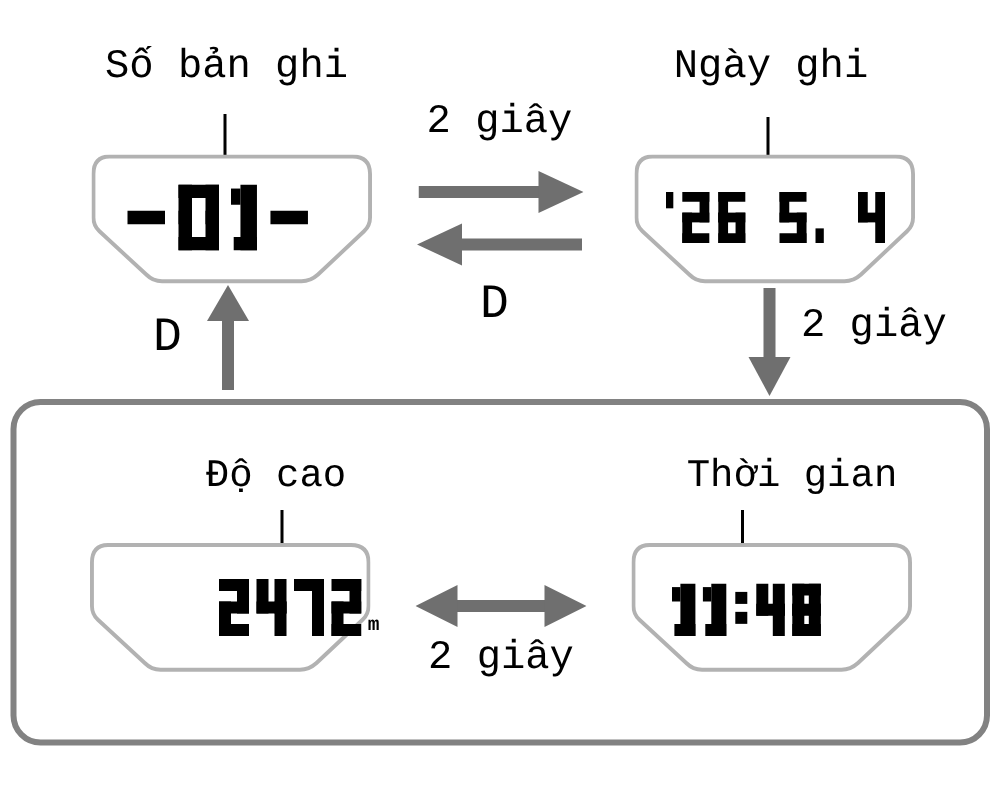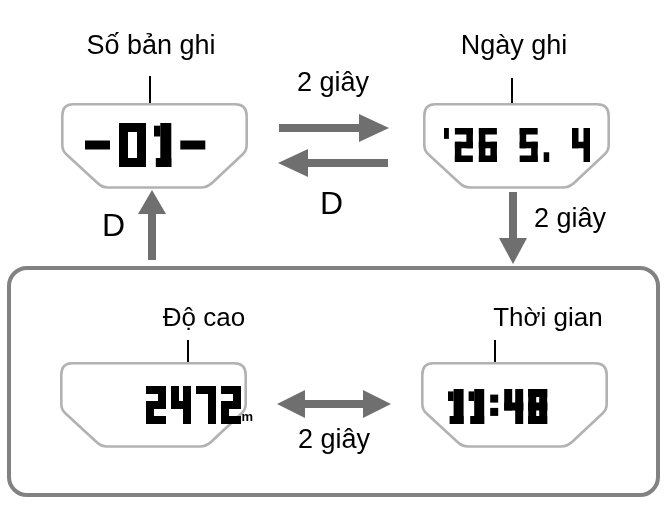--- a/index.html
+++ b/index.html
@@ -4,26 +4,26 @@
 <style>
   :root{
     --arrow:#6f6f6f;
     --outline:#b2b2b2;
     --box:#828282;
     --ink:#000000;
   }
   html,body{margin:0;padding:0;background:#ffffff;}
   .stage{
     position:relative;width:667px;height:529px;background:#ffffff;
-    font-family:Liberation Sans, sans-serif;color:var(--ink);
+    font-family:Liberation Mono, monospace;color:var(--ink);
     overflow:hidden;
   }
   .lbl{position:absolute;white-space:nowrap;line-height:1.25;font-size:27px;color:var(--ink);}
   .lbl.center{transform:translateX(-50%);}
-  .lbl.small{font-size:26px;margin-left:20px;}
+  .lbl.small{font-size:26px;}
   .lbl.btn{font-size:32px;}
   .pointer-line{position:absolute;width:2px;background:#000;}
   .display{position:absolute;width:187px;height:87px;}
   .display svg.outline{position:absolute;left:0;top:0;}
   .lcd{position:absolute;display:flex;align-items:flex-end;gap:3px;}
   .unit{font-size:13px;font-weight:bold;line-height:1;transform:translateY(-1px);}
   .arrow{position:absolute;color:var(--arrow);}
   .mode-box{
     position:absolute;left:7px;top:266px;width:653px;height:231px;
     box-sizing:border-box;border:4px solid var(--box);border-radius:20px;

